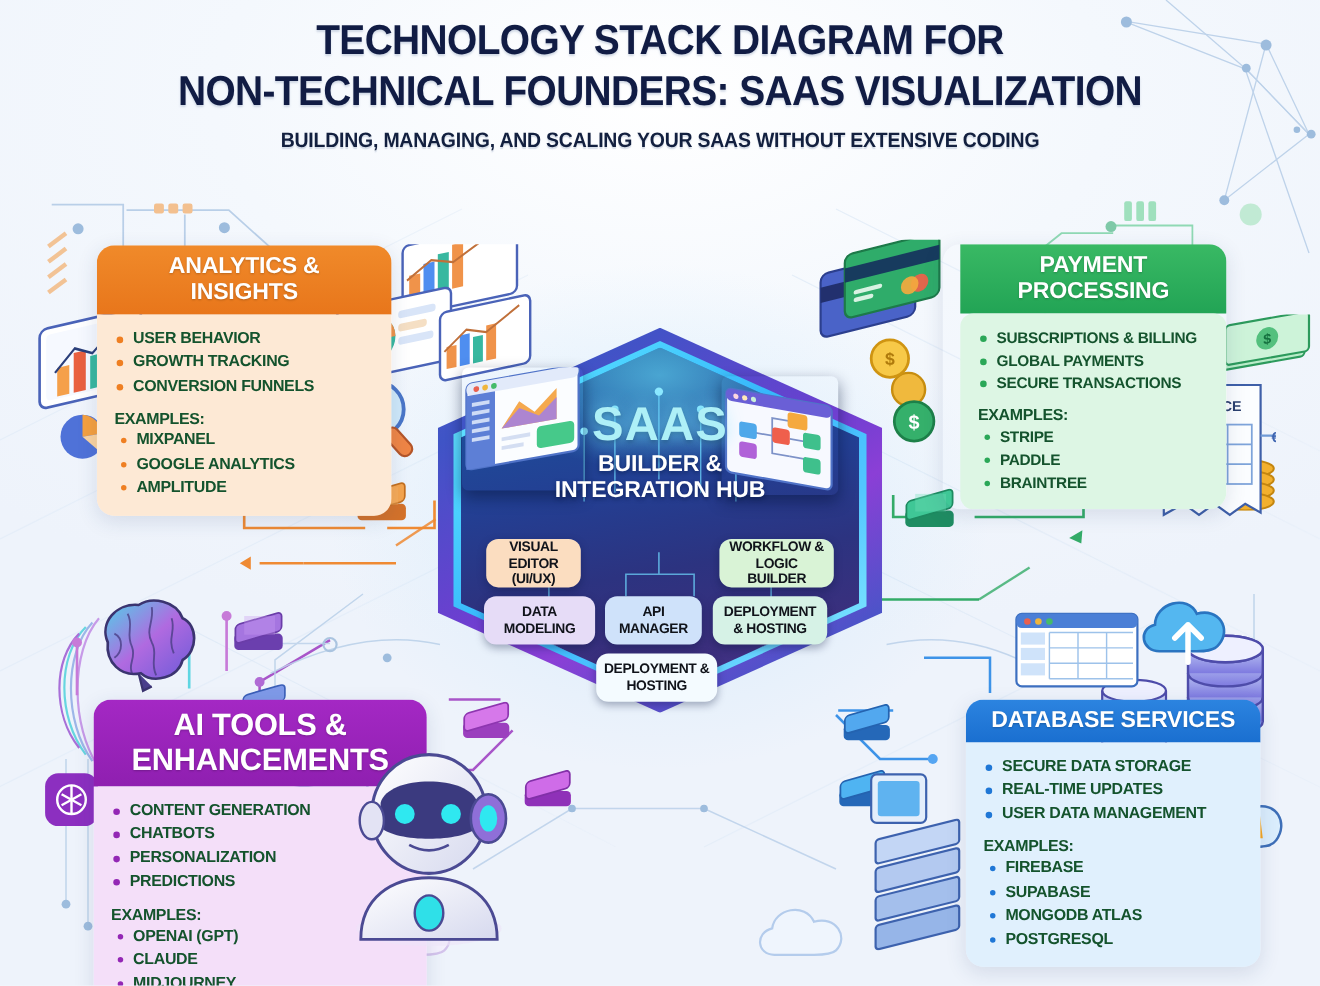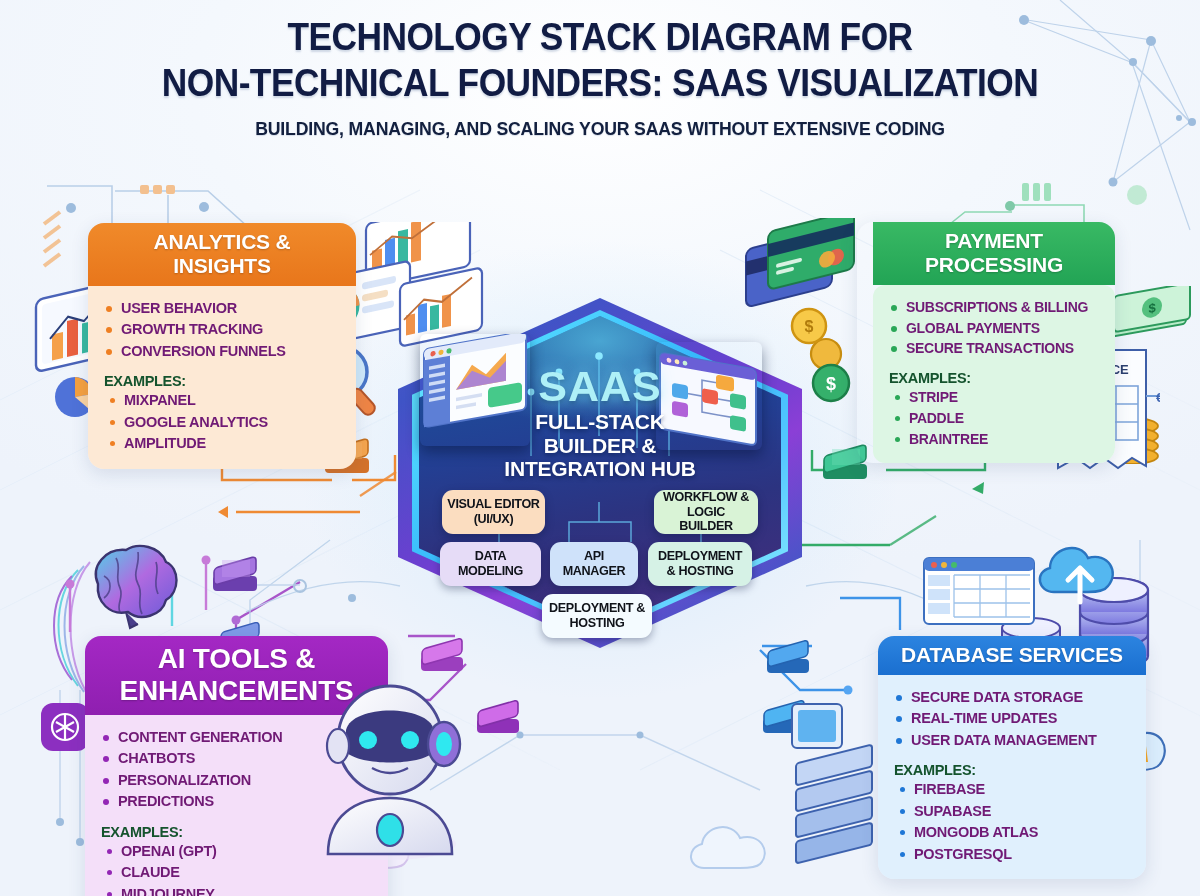--- a/index.html
+++ b/index.html
@@ -40,21 +40,21 @@
   .panel-head {
     font-weight:bold; color:#fff; text-transform:uppercase;
     font-size:21px; letter-spacing:-0.2px;
     padding:7px 14px 8px 14px; text-align:center;
     text-shadow:0 1px 2px rgba(0,0,0,.22);
   }
   .panel-body { padding:12px 14px 14px 16px; }
   .panel ul { list-style:none; }
   .panel li {
     position:relative; padding-left:17px;
-    font-weight:bold; font-size:14.5px; color:#701a75;
+    font-weight:bold; font-size:14.5px; color:#14532d;
     line-height:1.48; text-transform:uppercase; letter-spacing:-0.3px;
     white-space:nowrap;
   }
   .panel li:before {
     content:""; position:absolute; left:2px; top:8px;
     width:6px; height:6px; border-radius:50%;
   }
   .ex-label {
     font-weight:bold; font-size:14.5px; color:#14532d;
     text-transform:uppercase; margin-top:11px; margin-bottom:1px;
@@ -695,26 +695,25 @@
         <rect x="16" y="38" width="16" height="14" rx="3" fill="#4fa8ea"></rect>
         <rect x="46" y="38" width="16" height="14" rx="3" fill="#ef5f4c"></rect>
         <rect x="74" y="38" width="16" height="14" rx="3" fill="#3fc08c"></rect>
         <rect x="16" y="56" width="16" height="14" rx="3" fill="#b062d8"></rect>
         <rect x="74" y="60" width="16" height="14" rx="3" fill="#3fc08c"></rect>
       </g>
     </svg>
 
     <div class="hub-title">SAAS</div>
     <div class="hub-sub">
-      <div>FULL-STACK</div>
       <div>BUILDER &amp;</div>
       <div>INTEGRATION HUB</div>
     </div>
 
-    <div class="chip" style="left:44px;top:192px;width:103px;height:44px;background:#fbddc0">
+    <div class="chip" style="left:44px;top:192px;width:86px;height:44px;background:#fbddc0">
       <span>VISUAL EDITOR (UI/UX)</span>
     </div>
     <div class="chip" style="left:256px;top:192px;width:104px;height:44px;background:#d9f3d6">
       <span>WORKFLOW &amp; LOGIC BUILDER</span>
     </div>
     <div class="chip" style="left:42px;top:244px;width:101px;height:44px;background:#e6dcf7">
       <span>DATA MODELING</span>
     </div>
     <div class="chip" style="left:152px;top:244px;width:88px;height:44px;background:#cfe2fa">
       <span>API MANAGER</span>

